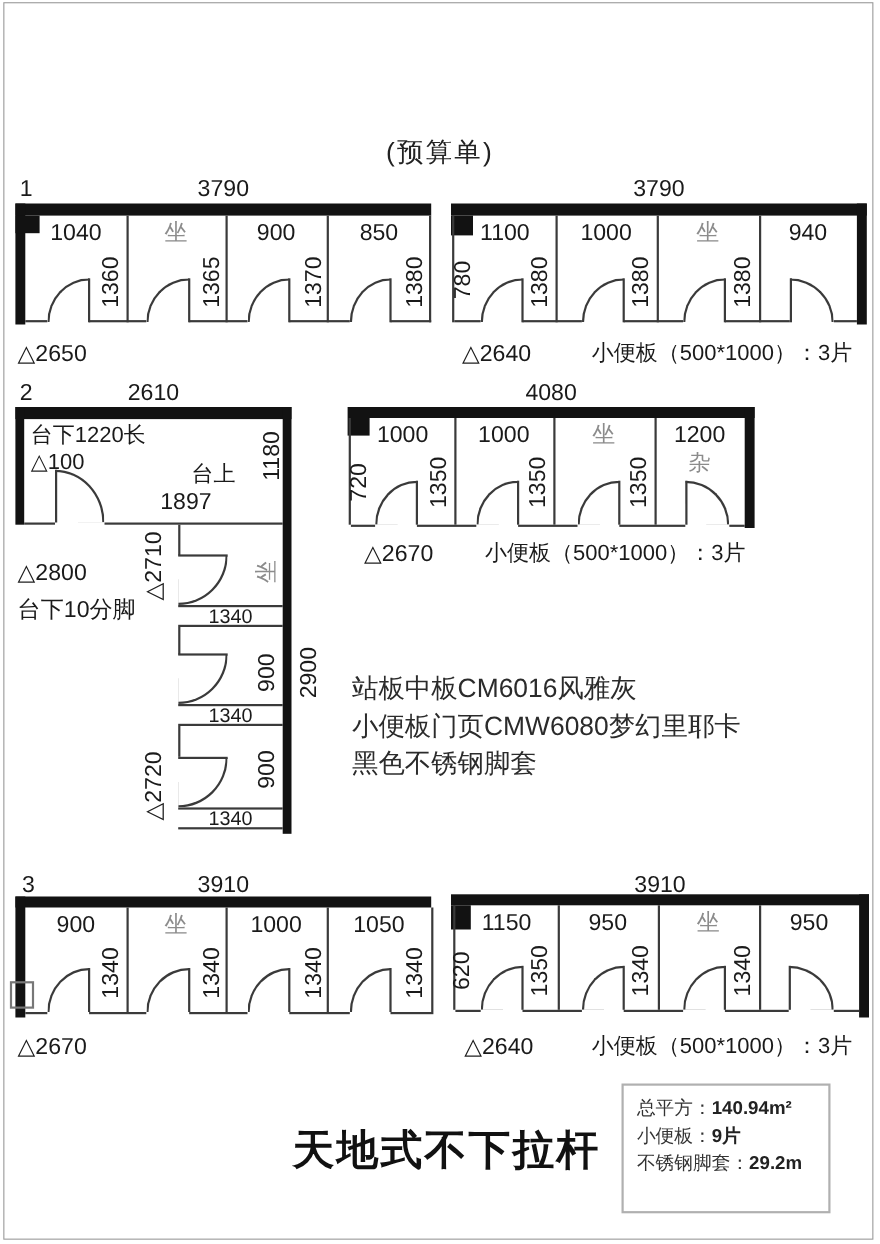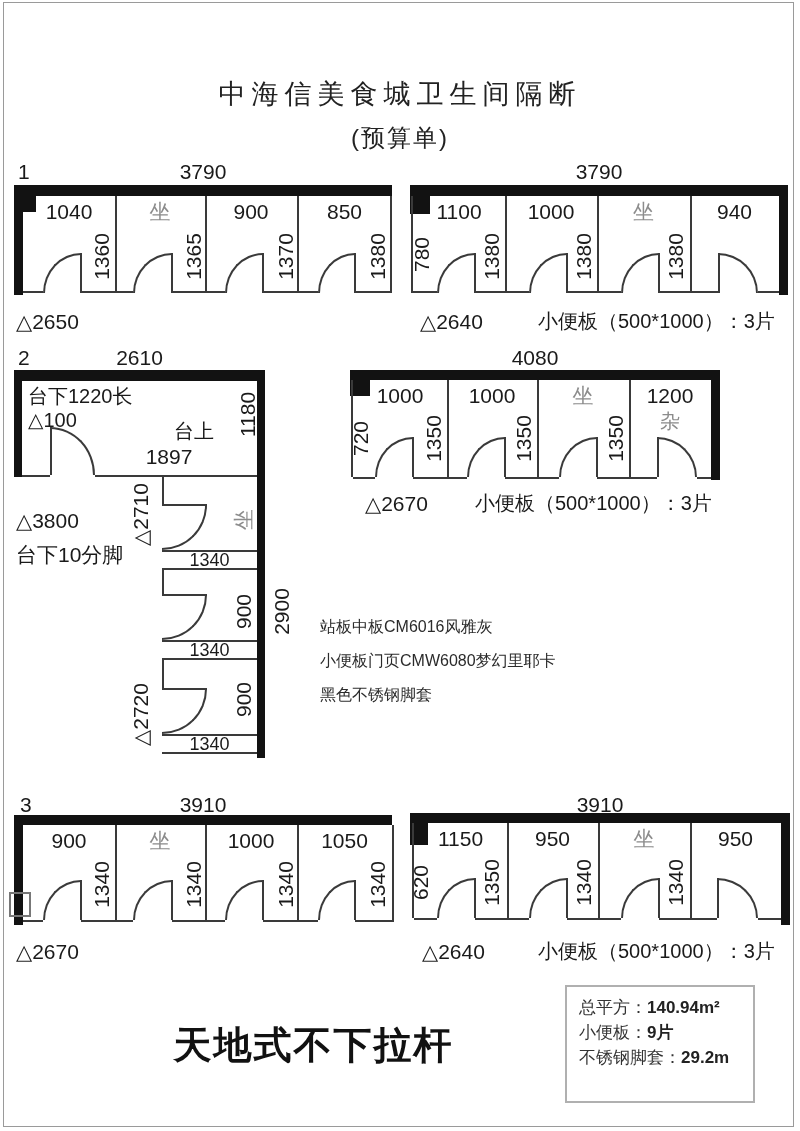--- a/index.html
+++ b/index.html
@@ -1,49 +1,48 @@
 <!DOCTYPE html>
 <html><head>
 <meta charset="utf-8">
 <style>
   html,body{margin:0;padding:0;background:#e8e8e8}
   .page{position:relative;width:800px;height:1131px;background:#ffffff;margin:0 auto;
         font-family:"Liberation Sans","DejaVu Sans",sans-serif;color:#1a1a1a;overflow:hidden}
   .pborder{position:absolute;left:3px;top:2px;width:789px;height:1123px;border:1px solid #9a9a9a}
   .title{position:absolute;left:0;top:76px;width:800px;text-align:center;font-size:27px;letter-spacing:6px;color:#222}
   .subtitle{position:absolute;left:0;top:122px;width:800px;text-align:center;font-size:24px;letter-spacing:2px;color:#222}
-  .footer{position:absolute;left:91px;top:1020px;width:445px;text-align:center;font-size:38px;font-weight:bold;letter-spacing:2px;color:#111}
+  .footer{position:absolute;left:101px;top:1020px;width:445px;text-align:right;font-size:38px;font-weight:bold;letter-spacing:2px;color:#111}
   .diag{position:absolute}
   .w{position:absolute;background:#121212}
   .vl{position:absolute;width:2px;background:#3a3a3a}
   .hl{position:absolute;height:2px;background:#3a3a3a}
   .arc{position:absolute;box-sizing:border-box}
   .atl{border-top:2px solid #3a3a3a;border-left:2px solid #3a3a3a;border-top-left-radius:100% 100%}
   .atr{border-top:2px solid #3a3a3a;border-right:2px solid #3a3a3a;border-top-right-radius:100% 100%}
   .abr{border-bottom:2px solid #3a3a3a;border-right:2px solid #3a3a3a;border-bottom-right-radius:100% 100%}
   .dim{position:absolute;font-size:21px;line-height:1.1;white-space:nowrap;color:#1a1a1a}
   .ctr{text-align:center}
   .vdim{position:absolute;font-size:21px;line-height:1;text-align:center;white-space:nowrap;
         transform:rotate(-90deg);color:#1a1a1a}
   .g{color:#8c8c8c}
   .rect-sym{position:absolute;border:2px solid #777;background:transparent}
   .notes{position:absolute;left:320px;top:610px;width:470px}
-  .note-line{font-size:16px;line-height:34px;color:#2b2b2b;white-space:nowrap}
+  .note-line{font-size:24px;line-height:34px;color:#2b2b2b;white-space:nowrap}
   .summary{position:absolute;left:565px;top:985px;width:190px;height:118px;box-sizing:border-box;
            border:2px solid #b0b0b0;padding:8px 12px}
   .srow{font-size:17px;line-height:25px;color:#333;white-space:nowrap}
   .sval{font-weight:bold;color:#222}
 </style>
 </head>
 <body>
 
 <div class="page">
   <div class="pborder"></div>
 
-  <div class="title">中海信美食城卫生间隔断</div>
   <div class="subtitle">(预算单)</div>
 
   <div class="diag" style="left:14px;top:160px;width:380px;height:170px">
     <div class="dim" style="left:4px;top:0">1</div>
     <div class="dim ctr" style="left:0;top:0;width:378px">3790</div>
     <div class="w" style="left:0;top:25px;width:378px;height:11px"></div>
     <div class="w" style="left:0;top:25px;width:9px;height:110px"></div>
     <div class="w" style="left:0;top:36px;width:22px;height:16px"></div>
     <div class="vl" style="left:376px;top:36px;height:97px"></div>
     <div class="vl" style="left:101px;top:36px;height:97px"></div>
@@ -115,21 +114,21 @@
     <div class="w" style="left:243px;top:24px;width:8px;height:388px"></div>
     <div class="dim" style="left:14px;top:39px;font-size:20px">台下1220长</div>
     <div class="dim" style="left:14px;top:63px;font-size:20px">△100</div>
     <div class="dim" style="left:160px;top:74px;font-size:20px">台上</div>
     <div class="vdim" style="left:203px;top:58px;width:60px">1180</div>
     <div class="dim ctr" style="left:110px;top:99px;width:90px">1897</div>
     <div class="hl" style="left:8px;top:129px;width:28px"></div>
     <div class="vl" style="left:36px;top:81px;height:48px"></div>
     <div class="arc atr" style="left:36px;top:81px;width:45px;height:48px"></div>
     <div class="hl" style="left:81px;top:129px;width:162px"></div>
-    <div class="dim" style="left:2px;top:163px">△3800</div>
+    <div class="dim" style="left:2px;top:163px">△2800</div>
     <div class="dim" style="left:2px;top:197px">台下10分脚</div>
     <div class="vdim" style="left:71px;top:158px;width:110px">△2710</div>
     <div class="vdim" style="left:71px;top:358px;width:110px">△2720</div>
 
     <div class="vl" style="left:148px;top:131px;height:28px"></div>
     <div class="hl" style="left:148px;top:158px;width:45px"></div>
     <div class="arc abr" style="left:148px;top:159px;width:45px;height:45px"></div>
     <div class="hl" style="left:148px;top:204px;width:95px"></div>
     <div class="dim ctr" style="left:148px;top:205px;width:95px;font-size:18px">1340</div>
     <div class="hl" style="left:148px;top:222px;width:95px"></div>
@@ -146,21 +145,21 @@
 
     <div class="vl" style="left:148px;top:314px;height:28px"></div>
     <div class="hl" style="left:148px;top:342px;width:45px"></div>
     <div class="arc abr" style="left:148px;top:343px;width:45px;height:45px"></div>
     <div class="hl" style="left:148px;top:388px;width:95px"></div>
     <div class="dim ctr" style="left:148px;top:389px;width:95px;font-size:18px">1340</div>
     <div class="hl" style="left:148px;top:406px;width:95px"></div>
     <div class="vdim" style="left:204px;top:343px;width:50px">900</div>
   </div>
 
-  <div class="diag" style="left:350px;top:346px;width:380px;height:175px">
+  <div class="diag" style="left:316px;top:346px;width:380px;height:175px">
     <div class="dim ctr" style="left:0;top:0;width:370px">4080</div>
     <div class="w" style="left:0;top:24px;width:370px;height:10px"></div>
     <div class="w" style="left:0;top:34px;width:20px;height:16px"></div>
     <div class="w" style="left:361px;top:24px;width:9px;height:110px"></div>
     <div class="vl" style="left:1px;top:34px;height:97px"></div>
     <div class="vl" style="left:97px;top:34px;height:97px"></div>
     <div class="vl" style="left:187px;top:34px;height:97px"></div>
     <div class="vl" style="left:279px;top:34px;height:97px"></div>
     <div class="hl" style="left:3px;top:131px;width:22px"></div>
     <div class="hl" style="left:63px;top:131px;width:54px"></div>

